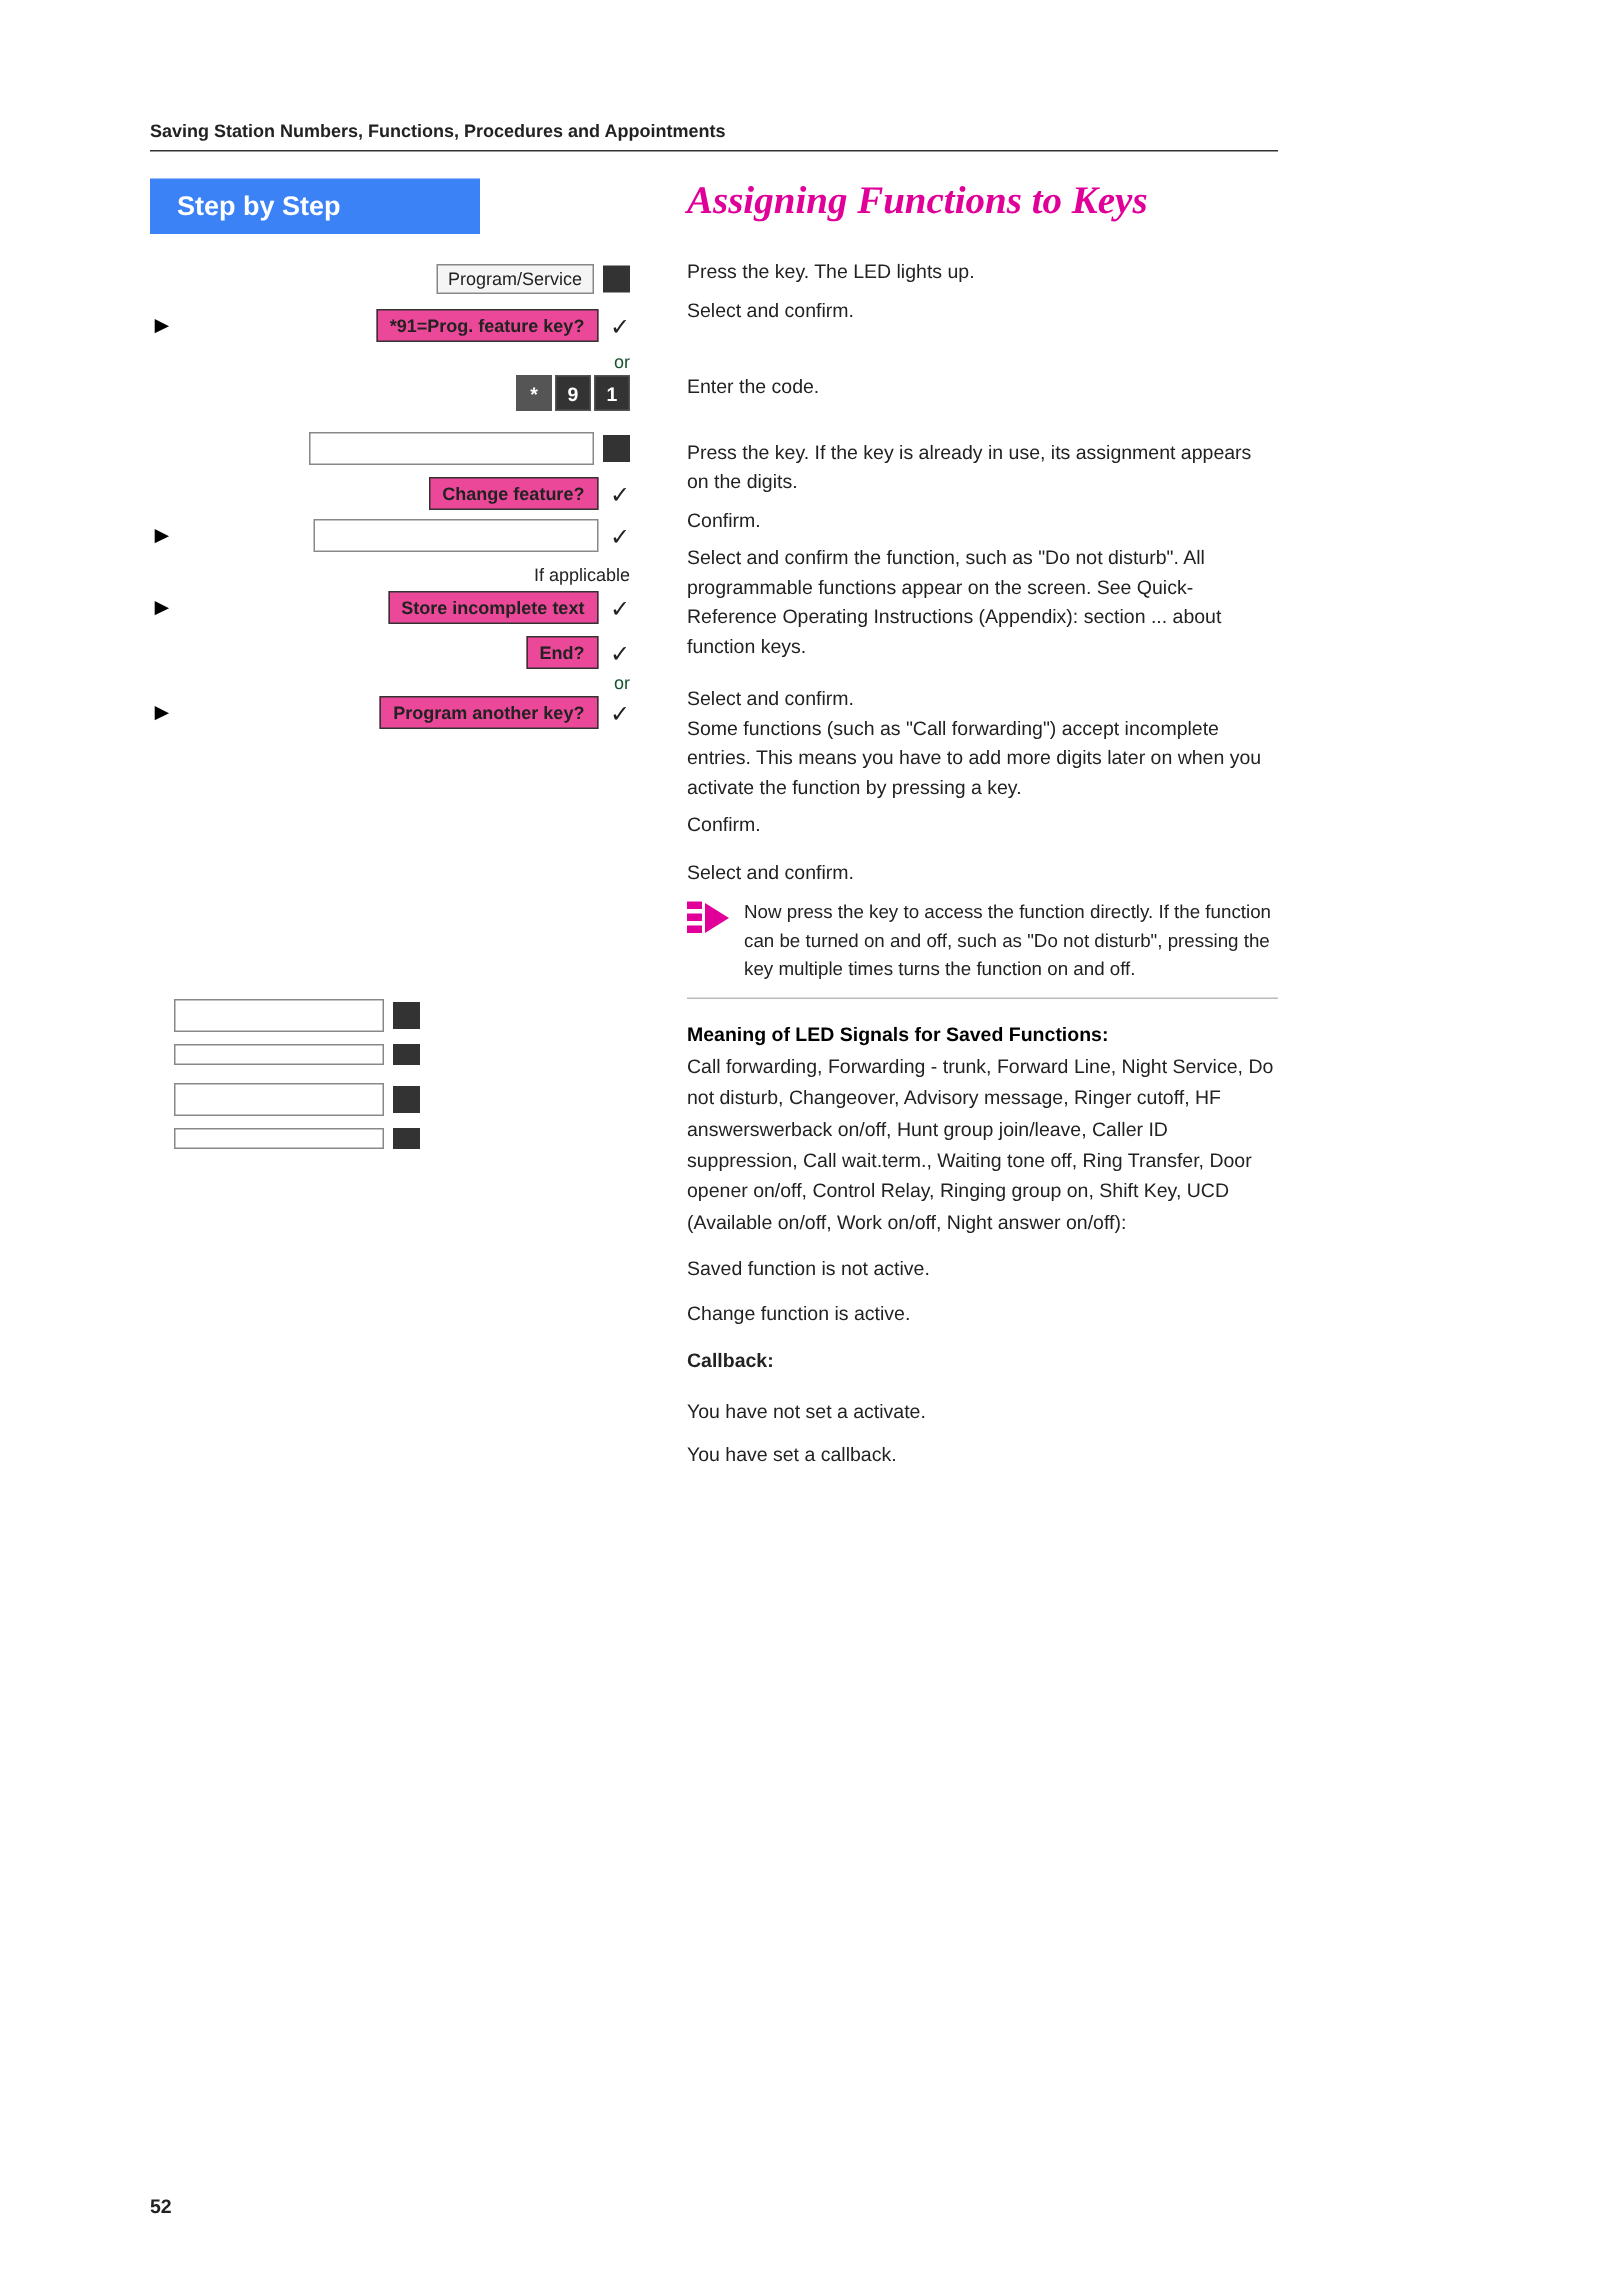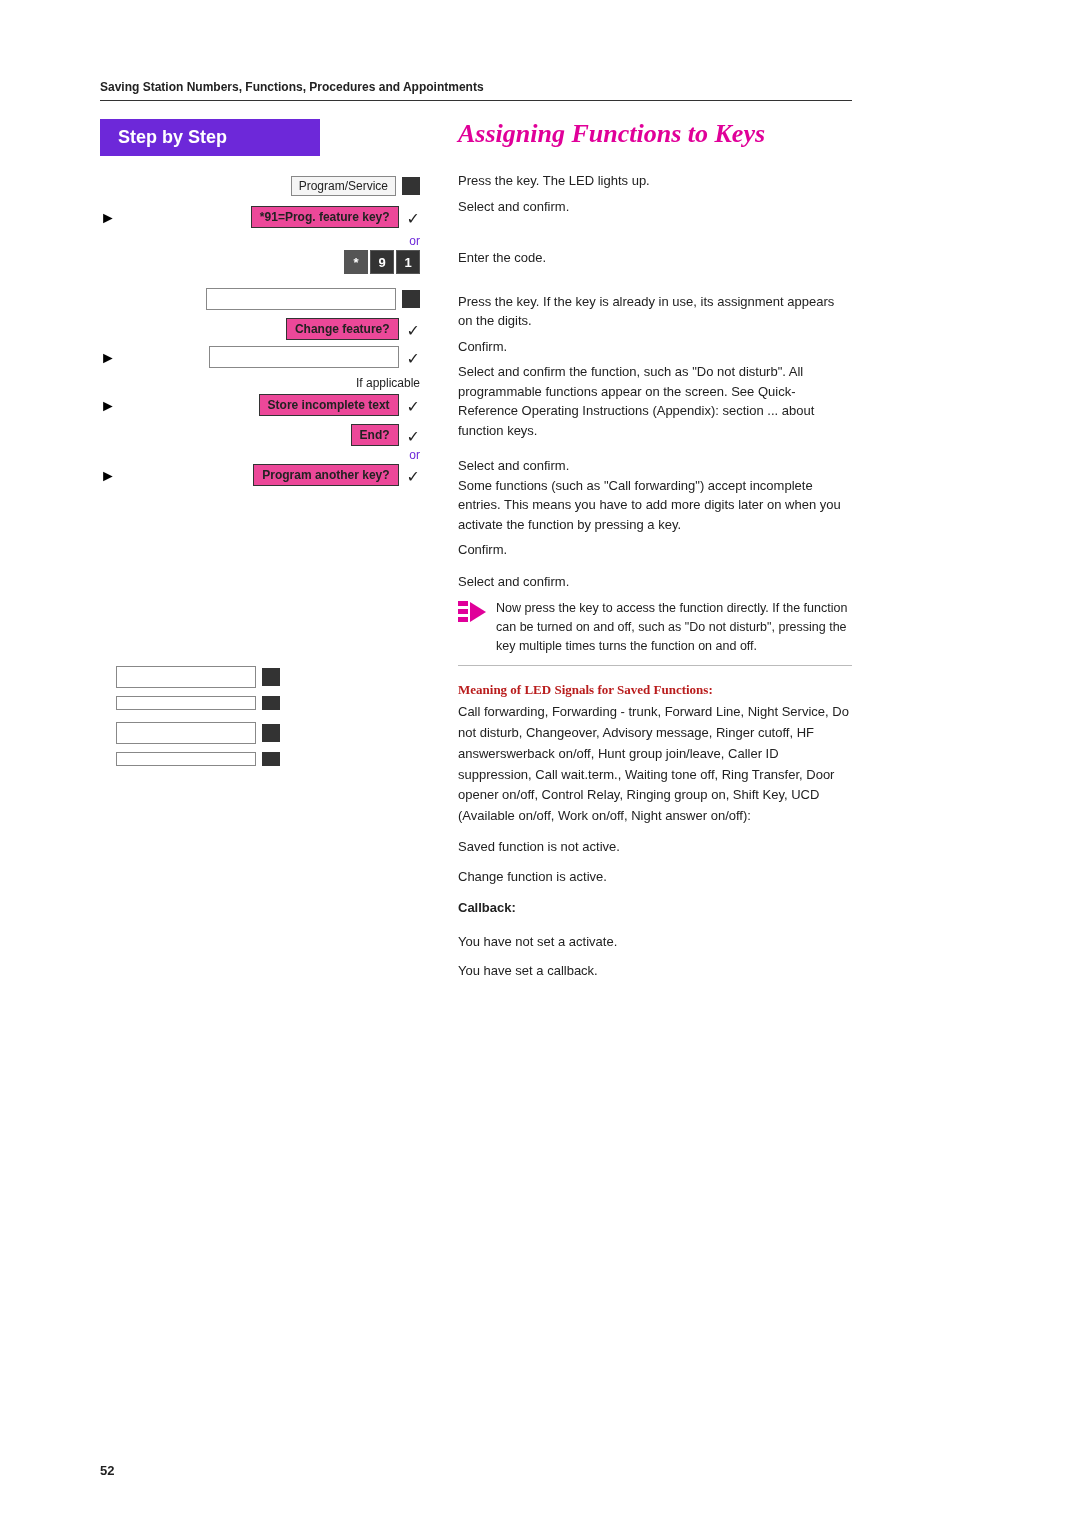--- a/index.html
+++ b/index.html
@@ -35,21 +35,21 @@
       width: 340px;
       min-width: 340px;
       flex-shrink: 0;
       padding-right: 20px;
     }
     .right-panel {
       flex: 1;
       padding-left: 18px;
     }
     .step-by-step-banner {
-      background: #6d28d9;
+      background: #3b82f6;
       color: #fff;
       font-size: 18px;
       font-weight: bold;
       padding: 8px 18px;
       margin-bottom: 20px;
       display: inline-block;
       width: 220px;
     }
     .page-title {
       font-size: 26px;
@@ -125,21 +125,21 @@
     }
     .input-bar-wide {
       border: 1px solid #888;
       height: 22px;
       width: 190px;
       display: inline-block;
       background: #fff;
     }
     .or-label {
       font-size: 12px;
-      color: #6d28d9;
+      color: #14532d;
       text-align: right;
       width: 100%;
       margin: 2px 0 2px 0;
     }
     .if-applicable {
       font-size: 12px;
       text-align: right;
       width: 100%;
       margin: 4px 0 4px 0;
     }
@@ -165,24 +165,23 @@
       background: #555;
     }
     .right-desc {
       font-size: 13px;
       line-height: 1.5;
       margin-bottom: 6px;
     }
     .right-desc-bold {
       font-size: 13px;
       font-weight: bold;
-      color: #b91c1c;
+      color: #000000;
       margin-top: 16px;
       margin-bottom: 4px;
-      font-family: Liberation Serif, serif;
     }
     .right-desc-body {
       font-size: 13px;
       line-height: 1.6;
       margin-bottom: 10px;
     }
     .note-box {
       display: flex;
       align-items: flex-start;
       background: #fff;

